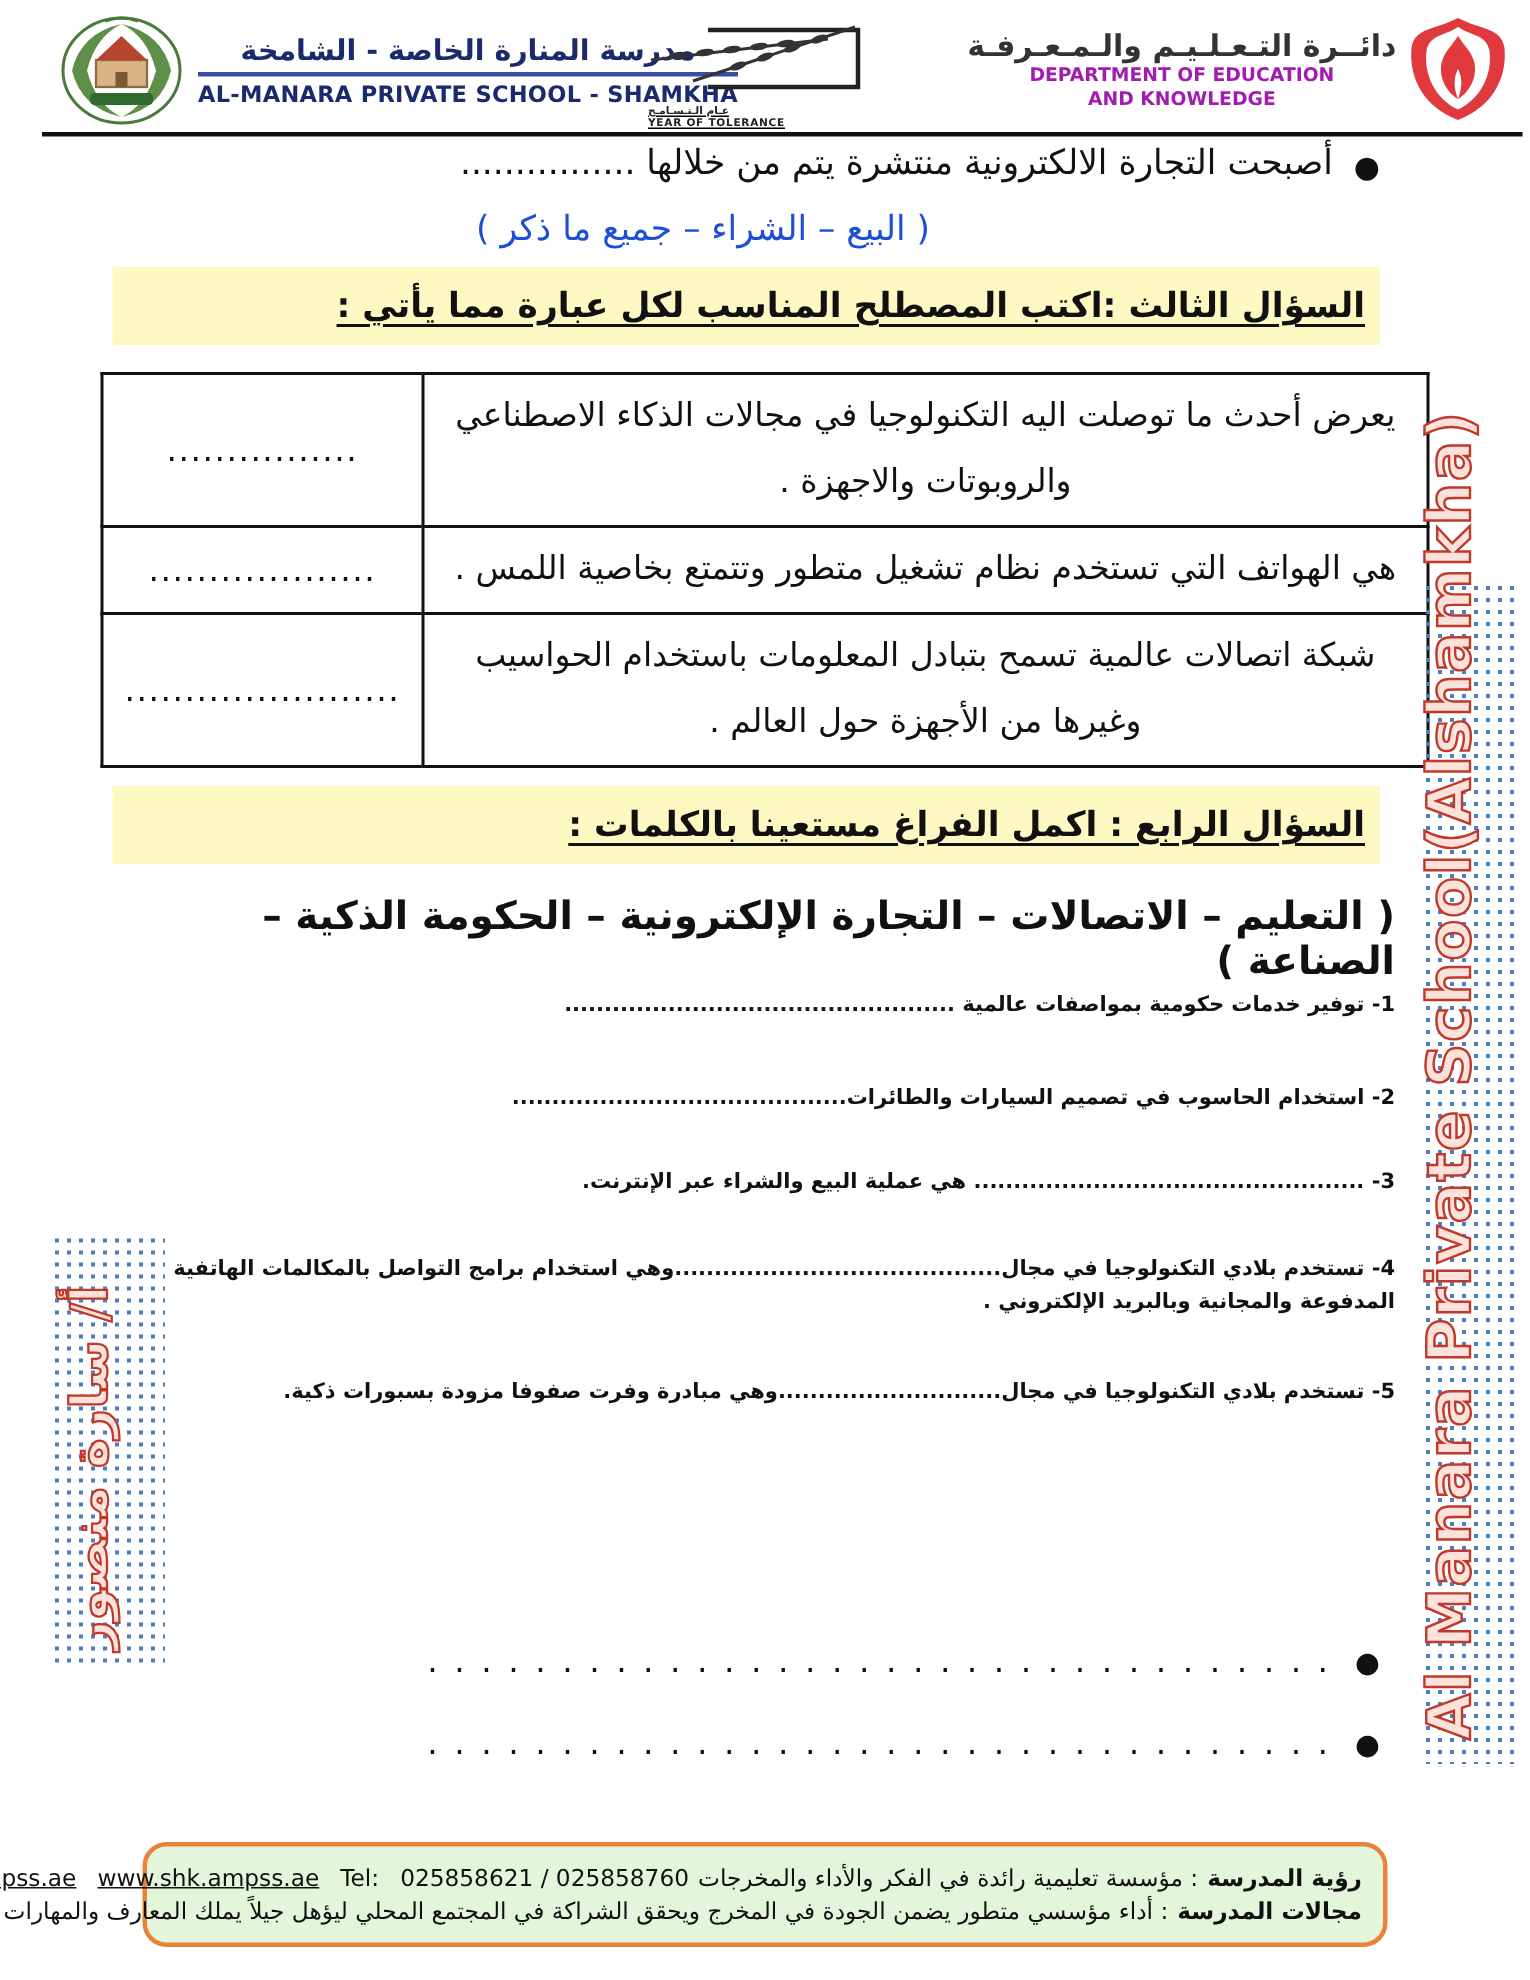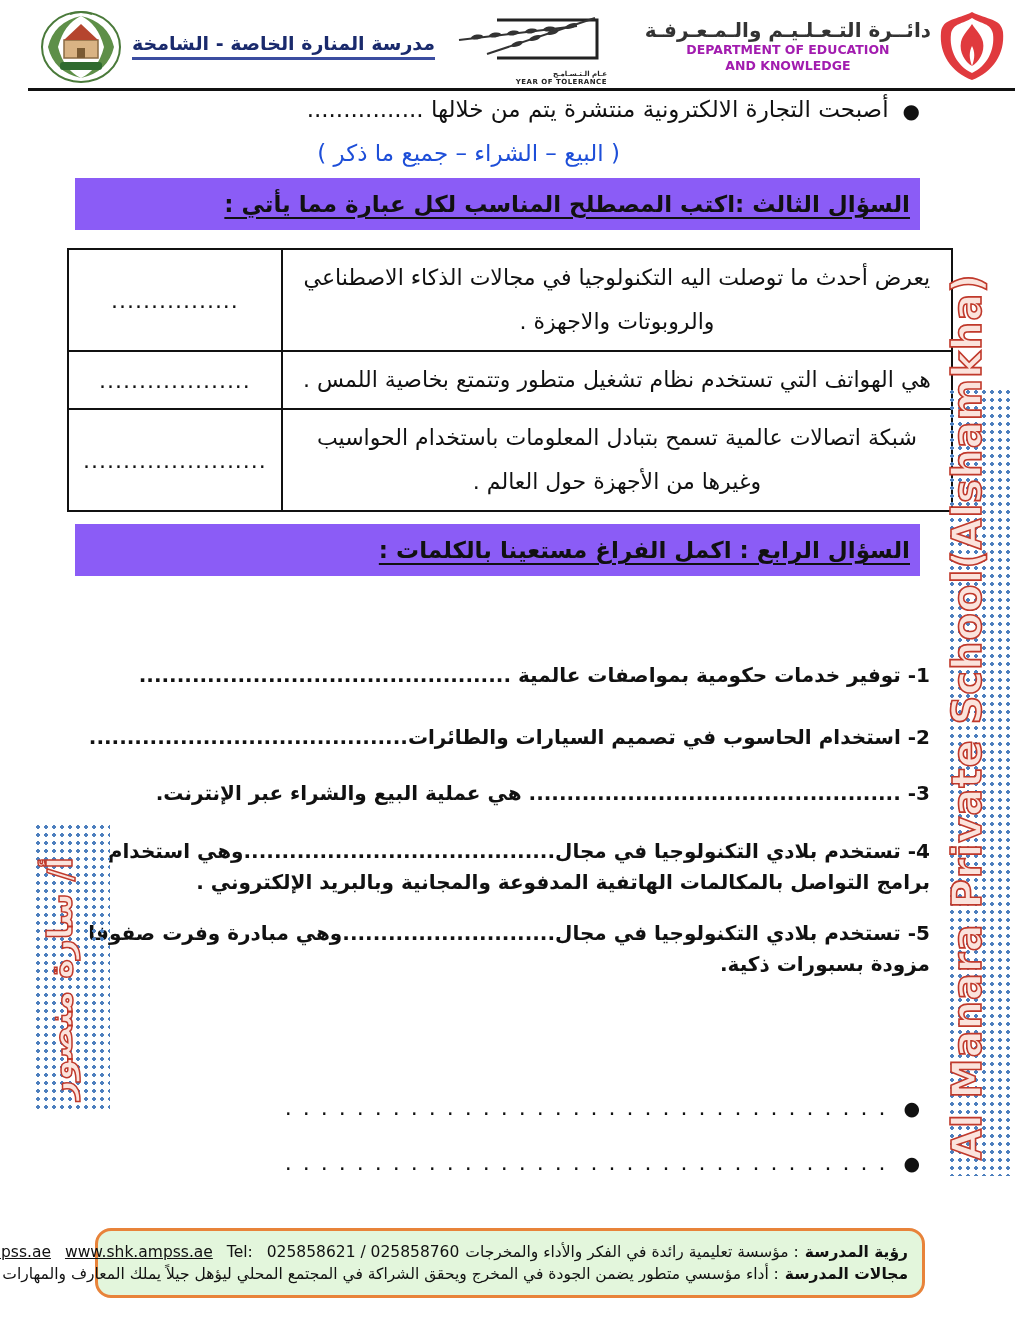--- a/index.html
+++ b/index.html
@@ -9,21 +9,21 @@
     background:#ffffff; overflow:hidden;
   }
   
   .header { position:absolute; top:6px; left:0; width:100%; height:80px; }
   .school-block { position:absolute; left:40px; top:4px; display:flex; align-items:center; gap:10px; }
   .school-crest { width:82px; height:74px; }
   .school-names { display:flex; flex-direction:column; align-items:center; }
   .school-ar { font-size:19px; font-weight:bold; color:#1a2a6c; }
   .school-divider { width:100%; height:3px; background:#3b4da0; margin:3px 0; }
   .school-en { font-size:15px; font-weight:bold; color:#1a2a6c; letter-spacing:0.2px; }
-  .tolerance { position:absolute; left:432px; top:8px; width:175px; text-align:right; }
+  .tolerance { position:absolute; left:432px; top:8px; width:175px; text-align:left;text-decoration:underline; }
   .tolerance-cap { font-size:7px; color:#222; font-weight:bold; letter-spacing:0.5px; line-height:1.2; }
   .dept-block { position:absolute; right:15px; top:4px; display:flex; align-items:center; gap:8px; }
   .dept-text { text-align:center; }
   .dept-ar { font-size:20px; color:#333; font-weight:bold; }
   .dept-en { font-size:12.5px; color:#a21caf; font-weight:bold; line-height:1.25; }
   .adek-crest { width:66px; height:72px; }
   .header-rule { position:absolute; top:88px; left:28px; width:987px; height:3px; background:#111; }
 
   
   .ar { direction:rtl; unicode-bidi:embed; }
@@ -32,21 +32,21 @@
     direction:rtl; font-size:23px; color:#111; display:flex; gap:14px; align-items:flex-start;
   }
   .intro-bullet .dot { font-size:20px; line-height:30px; }
   .intro-options {
     position:absolute; top:140px; right:400px;
     direction:rtl; font-size:23px; color:#1d4ed8;
   }
 
   .qband {
     position:absolute; left:75px; width:845px; height:52px;
-    background:#8b5cf6; direction:rtl;
+    background:#fef9c3; direction:rtl;
     display:flex; align-items:center; padding:0 10px;
   }
   .qband span {
     font-weight:bold; font-size:23px; color:#111;
     text-decoration:underline; text-underline-offset:5px;
   }
 
   
   .q3table {
     position:absolute; top:248px; left:67px; width:886px;
@@ -60,21 +60,21 @@
   .q3table td.ans { width:23%; text-align:center; letter-spacing:1px; }
   .row1 { height:96px; } .row2 { height:52px; } .row3 { height:86px; }
 
   
   .wordbank {
     position:absolute; top:596px; right:90px; width:845px;
     direction:rtl; font-size:26px; font-weight:bold; color:#111;
   }
   .q4item {
     position:absolute; right:90px; width:850px;
-    direction:rtl; font-size:20px; font-weight:bold; color:#111; line-height:1.55;
+    direction:rtl; font-size:14px; font-weight:bold; color:#111; line-height:1.55;
   }
   
   .q5line {
     position:absolute; right:100px; width:640px; direction:rtl;
     font-size:22px; color:#111; display:flex; gap:16px; align-items:center;
     letter-spacing:2px; white-space:nowrap; overflow:hidden;
   }
   .q5line .dot { font-size:19px; letter-spacing:0; }
 
   
@@ -124,20 +124,21 @@
         <path d="M74,37 Q68,12 41,6 Q58,14 64,37 Q58,60 41,68 Q68,62 74,37Z" fill="#5e8f48"></path>
         <rect x="24" y="30" width="34" height="18" fill="#d9b384" stroke="#8a6b43" stroke-width="1.5"></rect>
         <polygon points="41,14 24,30 58,30" fill="#b5452e"></polygon>
         <rect x="37" y="38" width="8" height="10" fill="#7a5a33"></rect>
         <rect x="20" y="52" width="42" height="8" rx="3" fill="#2f6b2f"></rect>
         <path d="M30,4 Q41,0 52,4" stroke="#4a7a3a" stroke-width="2" fill="none"></path>
       </svg>
       <div class="school-names">
         <div class="school-ar ar">مدرسة المنارة الخاصة - الشامخة</div>
         <div class="school-divider"></div>
+        <div class="school-en">AL-MANARA PRIVATE SCHOOL - SHAMKHA</div>
       </div>
     </div>
 
     <div class="tolerance">
       <svg width="150" height="52" viewBox="0 0 150 52">
         <path d="M40,6 H140 V44 H40" fill="none" stroke="#222" stroke-width="3"></path>
         <line x1="2" y1="26" x2="120" y2="12" stroke="#333" stroke-width="2"></line>
         <line x1="30" y1="40" x2="138" y2="4" stroke="#333" stroke-width="2"></line>
         <g fill="#333">
           <ellipse cx="20" cy="23" rx="6" ry="2.4" transform="rotate(-8 20 23)"></ellipse>
@@ -196,20 +197,21 @@
       <td class="def">شبكة اتصالات عالمية تسمح بتبادل المعلومات باستخدام الحواسيب وغيرها من الأجهزة حول العالم .</td>
       <td class="ans">.......................</td>
     </tr>
   </tbody>
     </table>
 
   <div class="qband" style="top:524px;">
     <span>السؤال الرابع  :  اكمل الفراغ مستعينا بالكلمات    :</span>
   </div>
 
+  <div class="wordbank">( التعليم  –  الاتصالات  –  التجارة الإلكترونية   –  الحكومة الذكية – الصناعة  )</div>
 
   <div class="q4item" style="top:660px;">1- توفير خدمات حكومية بمواصفات عالمية .................................................</div>
   <div class="q4item" style="top:722px;">2- استخدام الحاسوب في تصميم السيارات والطائرات..........................................</div>
   <div class="q4item" style="top:778px;">3- ................................................. هي عملية البيع والشراء عبر الإنترنت.</div>
   <div class="q4item" style="top:836px;">4- تستخدم بلادي التكنولوجيا في مجال.........................................وهي استخدام برامج التواصل بالمكالمات الهاتفية المدفوعة والمجانية وبالبريد الإلكتروني .</div>
   <div class="q4item" style="top:918px;">5- تستخدم بلادي التكنولوجيا في مجال............................وهي مبادرة وفرت صفوفا مزودة بسبورات ذكية.</div>
 
 
   <div class="q5line" style="top:1095px;">
     <span class="dot">●</span>

